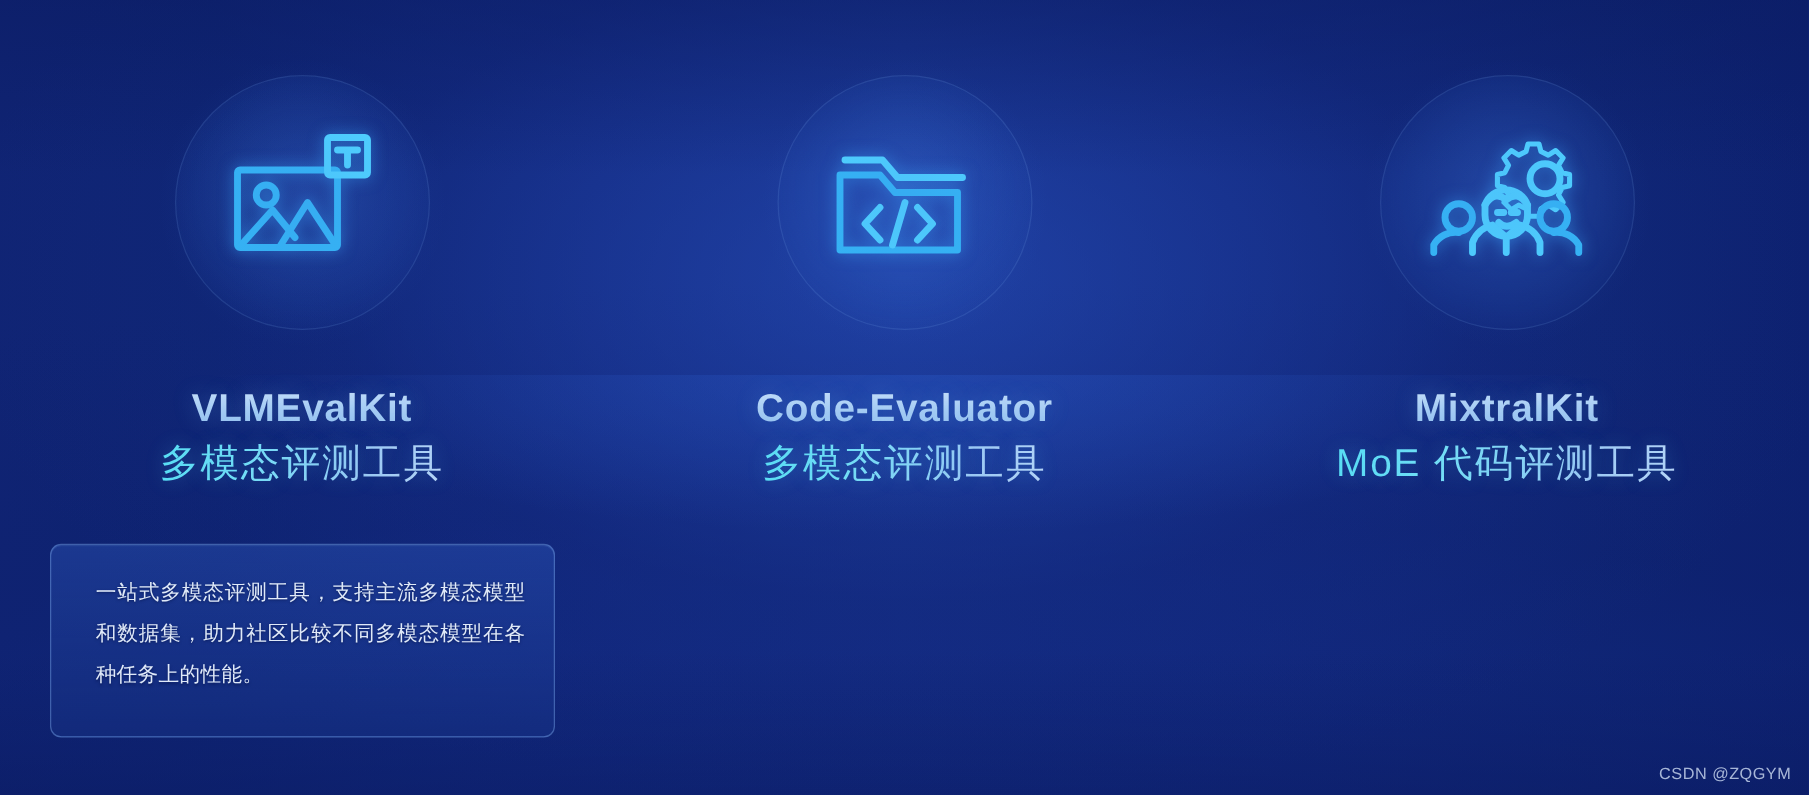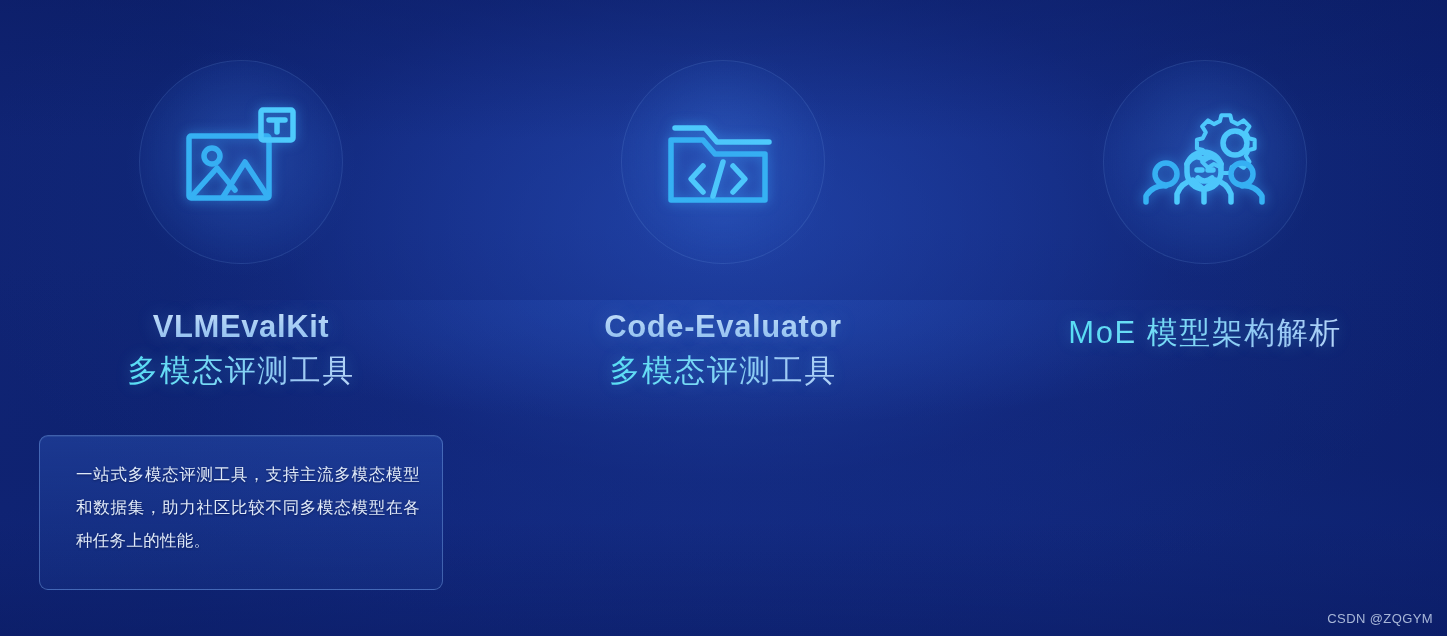--- a/index.html
+++ b/index.html
@@ -38,20 +38,21 @@
     left: 0; right: 0; top: 300px; height: 180px;
     background: radial-gradient(ellipse 55% 100% at 50% 0%, rgba(46,96,210,0.30) 0%, rgba(46,96,210,0) 70%);
     pointer-events: none;
   }
 
   
   .columns {
     position: absolute;
     inset: 0;
     display: flex;
+    justify-content: center;
     align-items: flex-start;
   }
   .column {
     width: 482px;
     display: flex;
     flex-direction: column;
     align-items: center;
   }
 
   
@@ -223,19 +224,20 @@
         <path class="stroke stroke-bright" d="M46 66 a18 18 0 0 1 34 0 v8 a17 17 0 0 1 -34 0 z"></path>
         <path class="stroke stroke-bright" d="M46 66 q8 -12 17 -4 q9 -8 17 4"></path>
         <path class="stroke stroke-bright" d="M56 72 h5 M67 72 h5"></path>
         <path class="stroke stroke-bright" d="M57 80 q6 6 14 0"></path>
 
         <path class="stroke stroke-bright" d="M36 104 v-8 a22 22 0 0 1 16-14 l11 10 11 -10 a22 22 0 0 1 16 14 v8"></path>
         <path class="stroke stroke-bright" d="M63 92 v12"></path>
       </svg>
     </div>
     <div class="titles">
-      <div class="title-cn">MoE 模型架构解析</div>
+      <div class="title-en">MixtralKit</div>
+      <div class="title-cn">MoE 代码评测工具</div>
     </div>
   </div>
 
 </div>
 
 <div class="watermark">CSDN @ZQGYM</div>
 
 </body></html>

